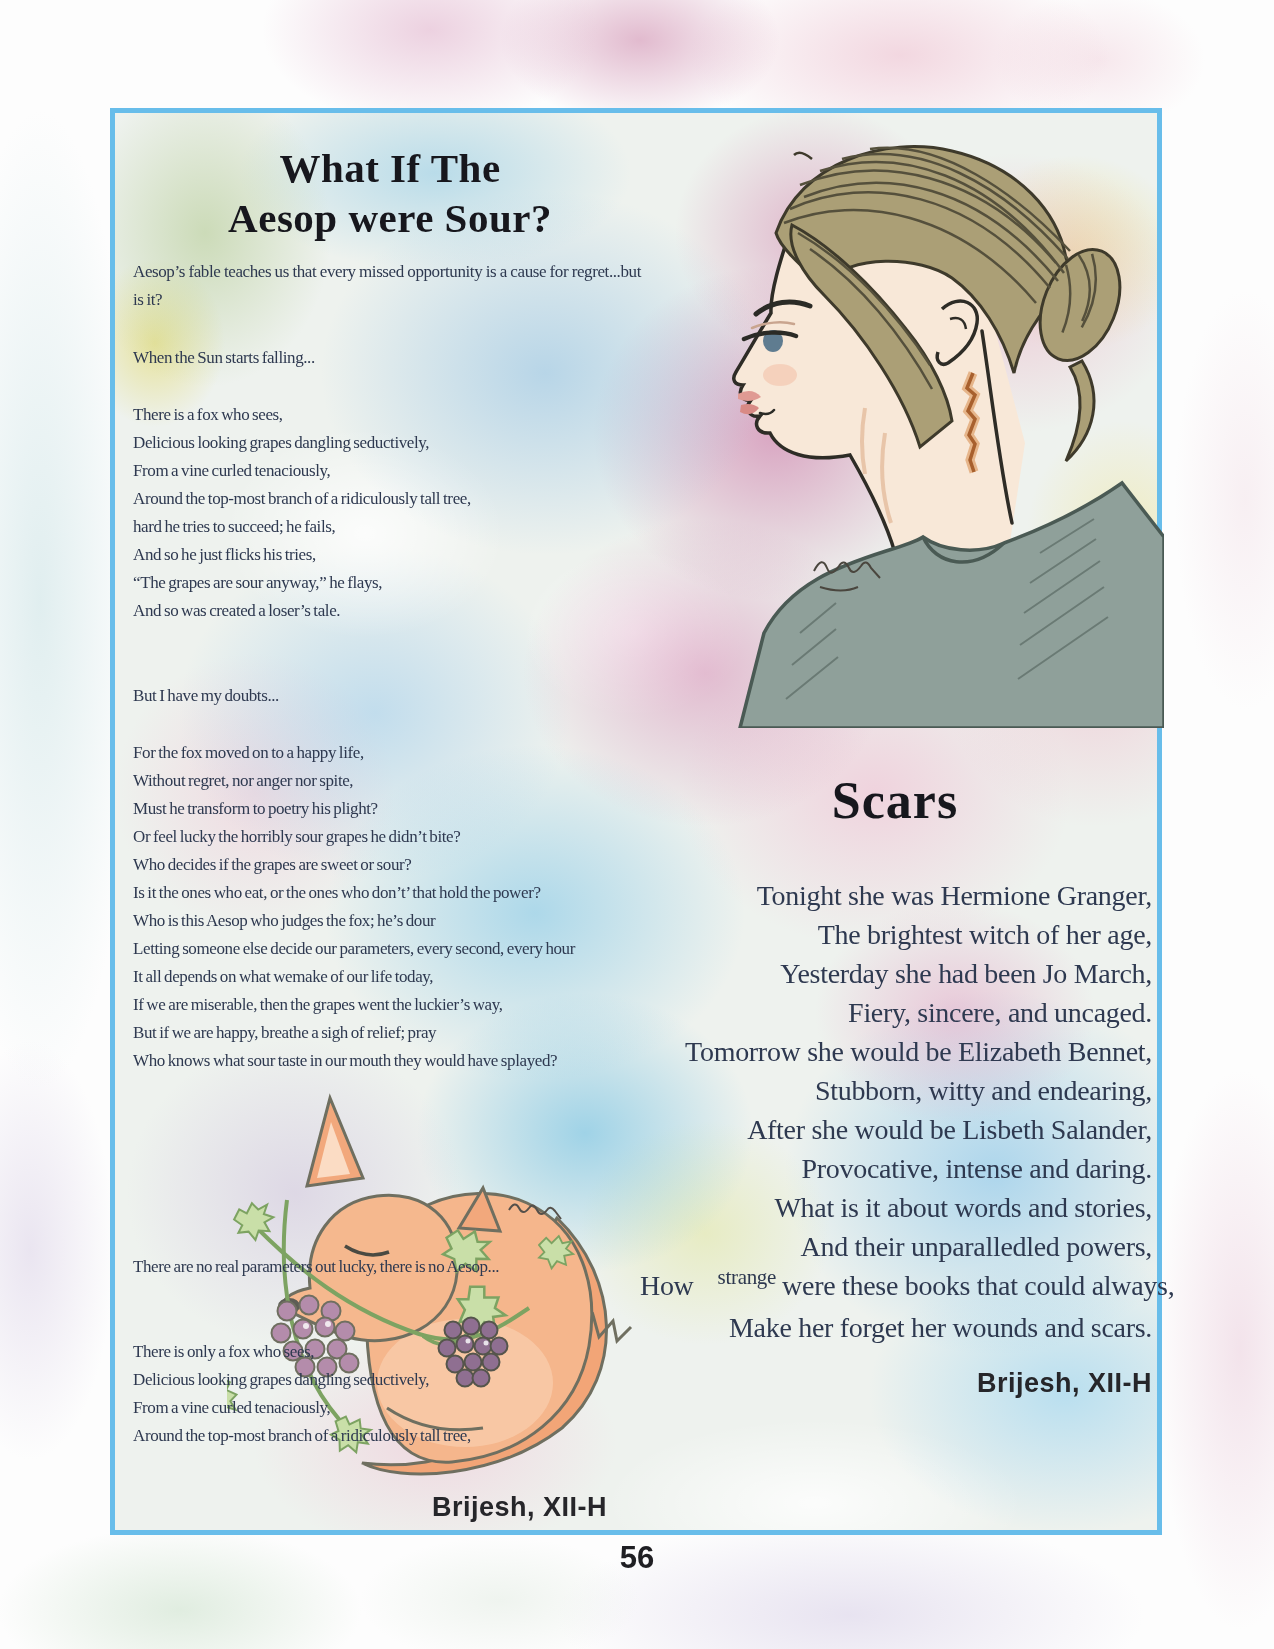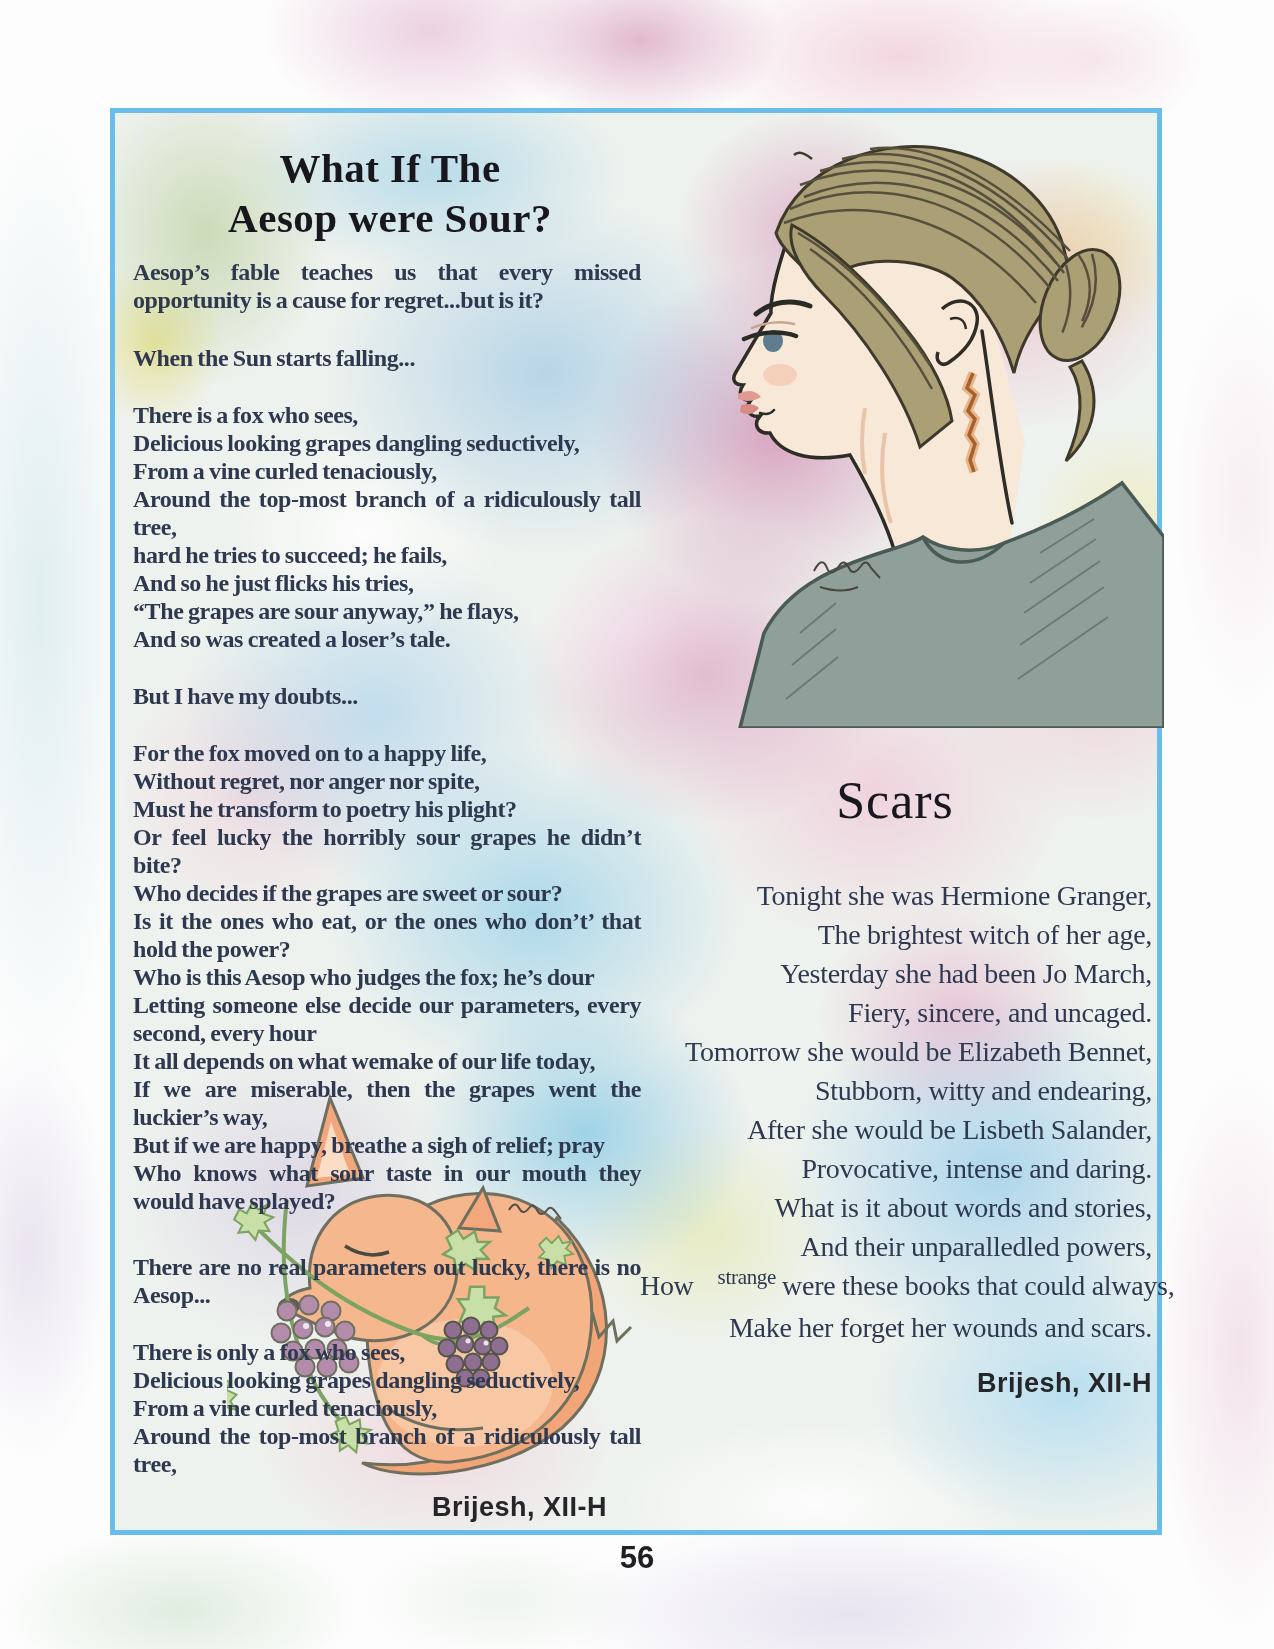--- a/index.html
+++ b/index.html
@@ -48,35 +48,35 @@
       radial-gradient(ellipse 300px 260px at 880px 1060px,rgba(130,195,235,.60), transparent 70%),
       radial-gradient(ellipse 280px 200px at 950px 1280px,rgba(150,210,240,.60), transparent 70%),
       radial-gradient(ellipse 260px 160px at 320px 1330px,rgba(240,200,215,.60), transparent 70%),
       radial-gradient(ellipse 300px 120px at 700px 1390px,rgba(255,255,255,.80), transparent 70%),
       #eef2ee;
   }
   .abs{position:absolute;}
   
   .gp-title{left:20px;top:30px;width:510px;text-align:center;
     font-weight:bold;font-size:41px;line-height:50px;color:#17171d;letter-spacing:0.5px;}
-  .gp-text{color:#2e3950;font-size:24px;line-height:28px;letter-spacing:-0.4px;word-spacing:-1px;font-weight:bold;}
+  .gp-text{color:#2e3950;font-size:17px;line-height:28px;letter-spacing:-0.4px;word-spacing:-1px;}
   .gp-block{left:18px;width:508px;text-align:justify;}
   .gp-line{text-align:justify;}
   .gp-intro{top:145px;}
   .gp-opening{top:231px;}
   .gp-stanza1{top:288px;}
   .gp-doubts{top:569px;}
   .gp-stanza2{top:626px;}
   .gp-params{top:1140px;z-index:3;}
   .gp-stanza3{top:1225px;z-index:3;}
   .attrib{font-family:"Liberation Sans", sans-serif;font-weight:bold;font-size:27px;color:#26262a;letter-spacing:0.5px;}
   .gp-attrib{left:18px;top:1379px;width:474px;text-align:right;z-index:3;}
   
   .sc-title{left:530px;top:658px;width:500px;text-align:center;
-    font-weight:normal;font-size:52px;color:#17171d;letter-spacing:1px;}
+    font-weight:bold;font-size:52px;color:#17171d;letter-spacing:1px;}
   .sc-poem{left:525px;top:763px;width:512px;text-align:center;color:#2e3950;}
   .sc-line{font-size:28px;line-height:39px;white-space:nowrap;letter-spacing:-0.3px;text-align:right;}
   .sc-inserted{font-size:21px;position:relative;top:-11px;margin:0 6px 0 24px;display:inline-block;}
   .sc-attrib{left:525px;top:1255px;width:512px;text-align:right;}
   
   .page-number{left:0;top:1540px;width:1274px;text-align:center;
     font-family:"Liberation Sans", sans-serif;font-weight:bold;font-size:31px;color:#1f1f23;}
   .woman-art{left:565px;top:0;width:484px;height:615px;z-index:2;}
   .fox-art{left:112px;top:965px;width:422px;height:408px;z-index:1;}
   .textlayer{z-index:3;}

